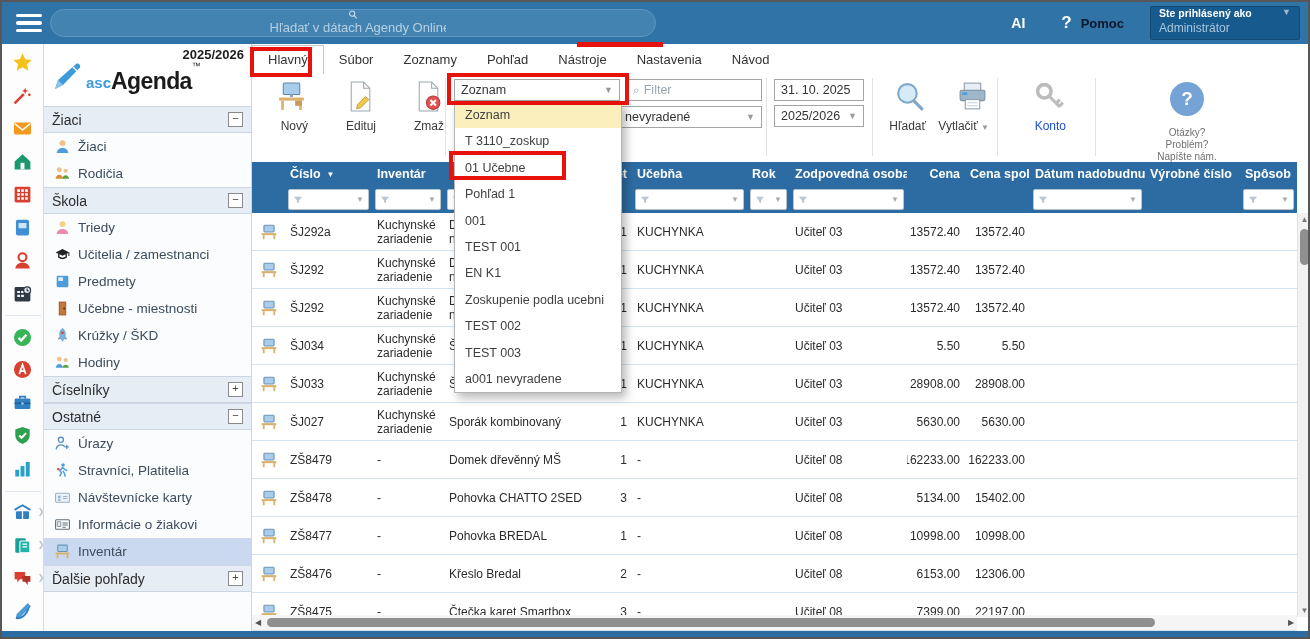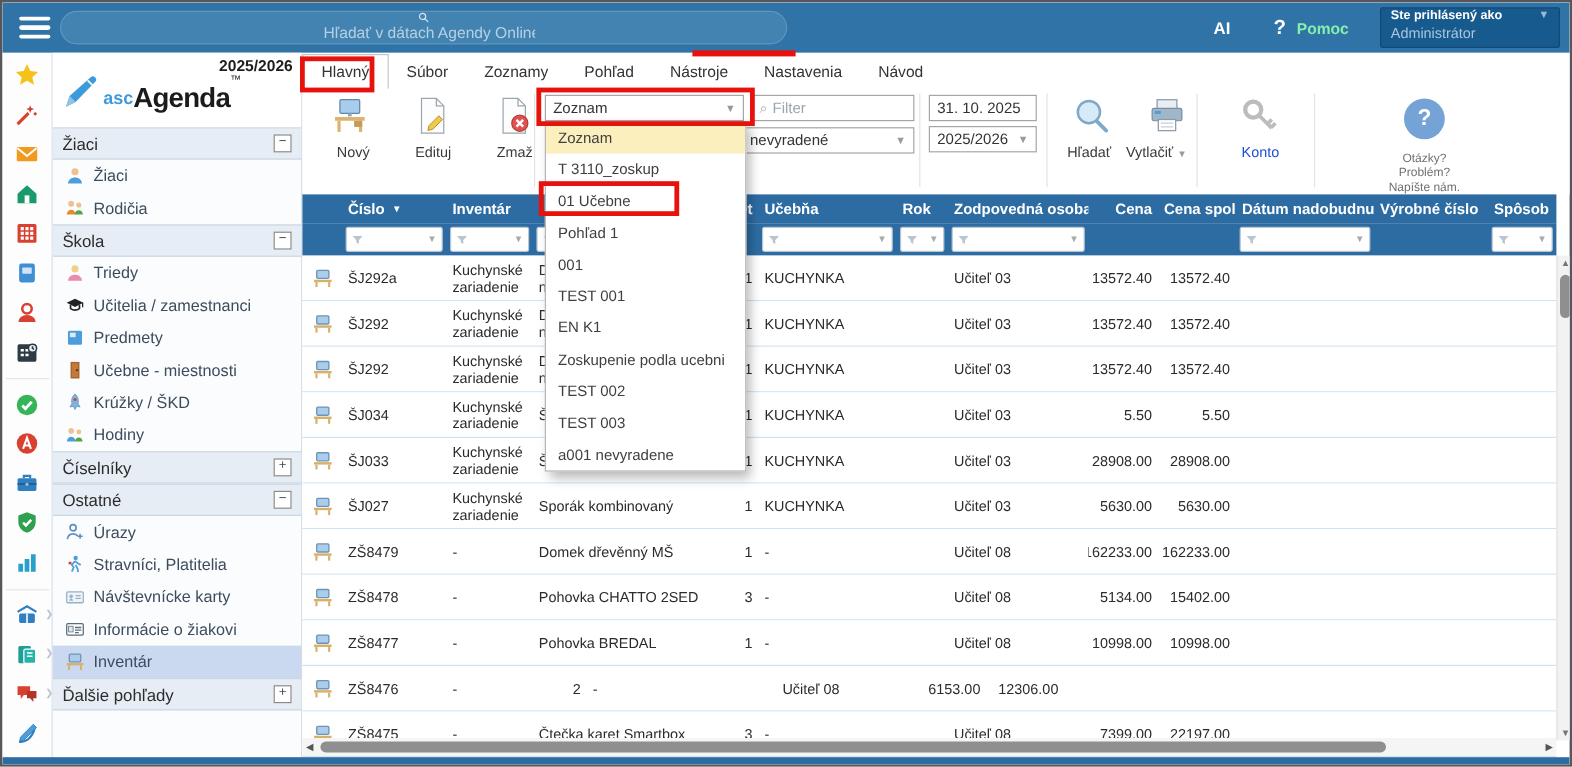--- a/index.html
+++ b/index.html
@@ -9,21 +9,21 @@
   .topbar{position:absolute;left:0;top:0;width:100%;height:42px;background:#2f73a7;}
   .hamb{position:absolute;left:14px;top:12px;width:26px;height:18px;display:flex;flex-direction:column;justify-content:space-between;cursor:pointer;}
   .hamb i{display:block;height:3.4px;background:#fff;border-radius:2px;}
   .searchpill{position:absolute;left:48px;top:7px;width:606px;height:28px;background:#4383b1;border:1px solid #6096bd;border-radius:14px;
               display:flex;align-items:center;padding:0 12px;box-sizing:border-box;flex-direction:column;}
   .searchpill input{flex:1;background:transparent;border:none;outline:none;color:#dbe9f3;font-size:13px;margin-left:9px;font-family:inherit;}
   .searchpill input::placeholder{color:#b6d0e2;opacity:1;}
   .topright{position:absolute;right:8px;top:0;height:42px;display:flex;align-items:center;}
   .ai{color:#fff;font-weight:bold;font-size:14px;margin-right:36px;cursor:pointer;}
   .qmark{color:#fff;font-weight:bold;font-size:17px;margin-right:9px;}
-  .pomoc{color:#86efac;font-weight:bold;font-size:13px;margin-right:26px;cursor:pointer;}
+  .pomoc{color:#0f172a;font-weight:bold;font-size:13px;margin-right:26px;cursor:pointer;}
   .userbox{width:150px;height:34px;background:#175a8e;border:1px solid #114874;border-radius:2px;display:flex;align-items:flex-start;
            padding:0 8px;box-sizing:border-box;cursor:pointer;}
   .userbox .ut{flex:1;line-height:1.3;}
   .userbox .l1{display:block;color:#fff;font-size:10.5px;font-weight:bold;}
   .userbox .l2{display:block;color:#a9c6dd;font-size:12px;}
   .ucaret{color:#9bb9d0;font-size:9px;}
   
   .rail{position:absolute;left:0;top:42px;width:42px;height:588px;background:#fdfdfd;border-right:1px solid #d3dce6;
         display:flex;flex-direction:column;align-items:center;padding-top:7px;box-sizing:border-box;}
   .ric{width:26px;height:25px;margin-bottom:9px;display:flex;align-items:center;justify-content:center;position:relative;cursor:pointer;}
@@ -825,20 +825,21 @@
         <div class="td c0">
           <svg class="dk" viewBox="0 0 16 16">
             <rect x="3.5" y="2" width="9" height="6" rx="0.8" fill="#aacdeb" stroke="#6d94b5"></rect>
             <rect x="1.5" y="9" width="13" height="1.8" fill="#d8b06a"></rect>
             <rect x="2.5" y="10.8" width="1.6" height="3.6" fill="#d8b06a"></rect>
             <rect x="11.9" y="10.8" width="1.6" height="3.6" fill="#d8b06a"></rect>
           </svg>
         </div>
         <div class="td c1">ZŠ8476</div>
         <div class="td c2">-</div>
+        <div class="td c3 name">Křeslo Bredal</div>
         <div class="td c4 num">2</div>
         <div class="td c5">-</div>
         <div class="td c6"></div>
         <div class="td c7">Učiteľ 08</div>
         <div class="td c8 num">6153.00</div>
         <div class="td c9 num">12306.00</div>
         <div class="td c10"></div>
         <div class="td c11"></div>
         <div class="td c12"></div>
       </div>

